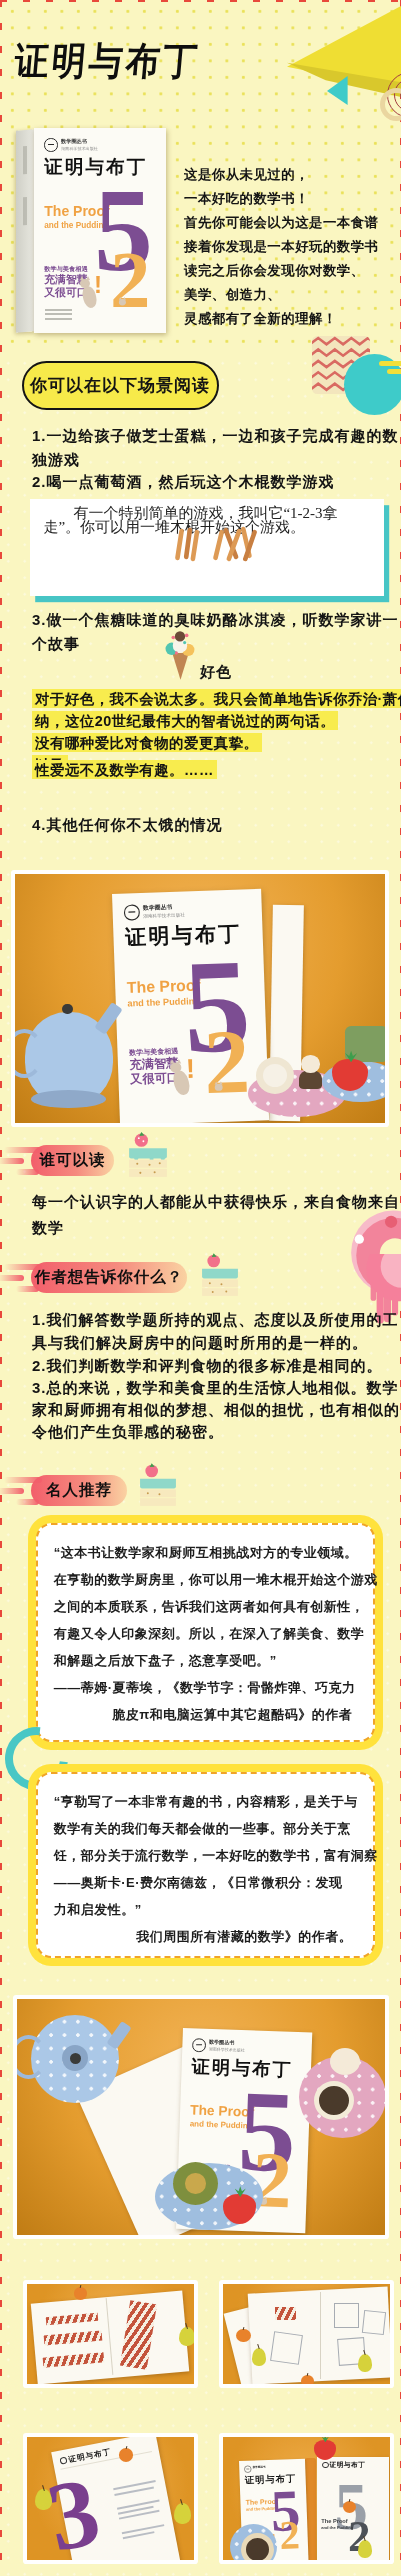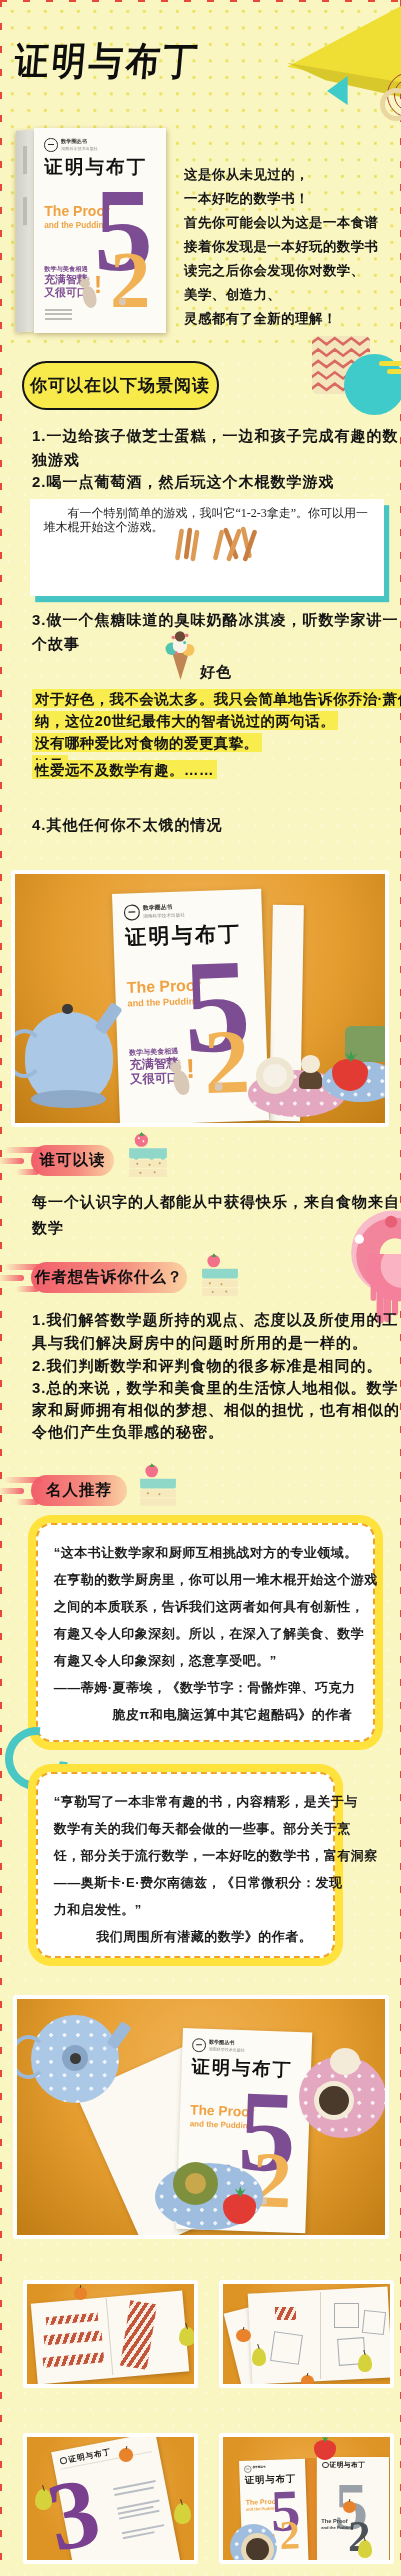--- a/index.html
+++ b/index.html
@@ -76,21 +76,21 @@
   
   .pill{left:21.6px;top:361px;width:193px;height:45px;background:#F7EA4A;border:2.1px solid #141414;
     border-radius:25px;display:flex;align-items:center;justify-content:center;
     font-size:17px;font-weight:900;letter-spacing:1px}
   .li{font-size:15px;font-weight:800;letter-spacing:1px}
 
   
   .gcard{left:30px;top:499px;width:354px;height:97px;background:#fff;
     box-shadow:5.2px 6.2px 0 0 #47C5C5;padding:0}
   .gcard p{margin:0;padding:7.2px 13.4px 0 13.4px;font-family:"Liberation Serif",serif;
-    font-size:12px;line-height:14px;color:#222;text-indent:2em}
+    font-size:15px;line-height:14px;color:#222;text-indent:2em}
   .sticks{position:absolute;left:134px;top:27px;width:103px;height:37px}
 
   
   .hl{font-size:14.4px;font-weight:800;letter-spacing:0.5px;background:#F8EC4E;padding:1.5px 3.1px}
 
   
   .photo{background:#fff;border-radius:3.1px;overflow:hidden}
   .scene{position:absolute;left:4.1px;top:4.1px;right:4.1px;bottom:4.1px;overflow:hidden;
     background:radial-gradient(circle at 50% 28%,#F2B355 0%,#E49C2E 55%,#C07C14 100%)}
   .polka{background-image:radial-gradient(rgba(255,255,255,.85) 1.5px,rgba(0,0,0,0) 1.9px);background-size:13.4px 13.4px}
@@ -413,28 +413,28 @@
       <circle cx="48" cy="66" r="2" fill="#C69A4F"></circle>
   </svg>
 </div>
 
 <div class="abs reco" style="left:28px;top:1515px;width:355px;height:235px">
   <div class="reco-in">
     <div>“这本书让数学家和厨师互相挑战对方的专业领域。</div>
     <div>在亨勒的数学厨房里，你可以用一堆木棍开始这个游戏</div>
     <div>之间的本质联系，告诉我们这两者如何具有创新性，</div>
     <div>有趣又令人印象深刻。所以，在深入了解美食、数学</div>
-    <div>有趣又令人印象深刻，恣意享受吧。”</div>
+    <div>和解题之后放下盘子，恣意享受吧。”</div>
     <div>——蒂姆·夏蒂埃，《数学节字：骨骼炸弹、巧克力</div>
     <div class="r">脆皮π和电脑运算中其它超酷码》的作者</div>
   </div>
 </div>
 <div class="abs teal-c"></div>
 
-<div class="abs reco" style="left:28px;top:1764px;width:315px;height:202px">
+<div class="abs reco" style="left:28px;top:1764px;width:355px;height:202px">
   <div class="reco-in">
     <div>“亨勒写了一本非常有趣的书，内容精彩，是关于与</div>
     <div>数学有关的我们每天都会做的一些事。部分关于烹</div>
     <div>饪，部分关于流行数学，一本好吃的数学书，富有洞察</div>
     <div>——奥斯卡·E·费尔南德兹，《日常微积分：发现</div>
     <div>力和启发性。”</div>
     <div class="r">我们周围所有潜藏的数学》的作者。</div>
   </div>
 </div>
 

